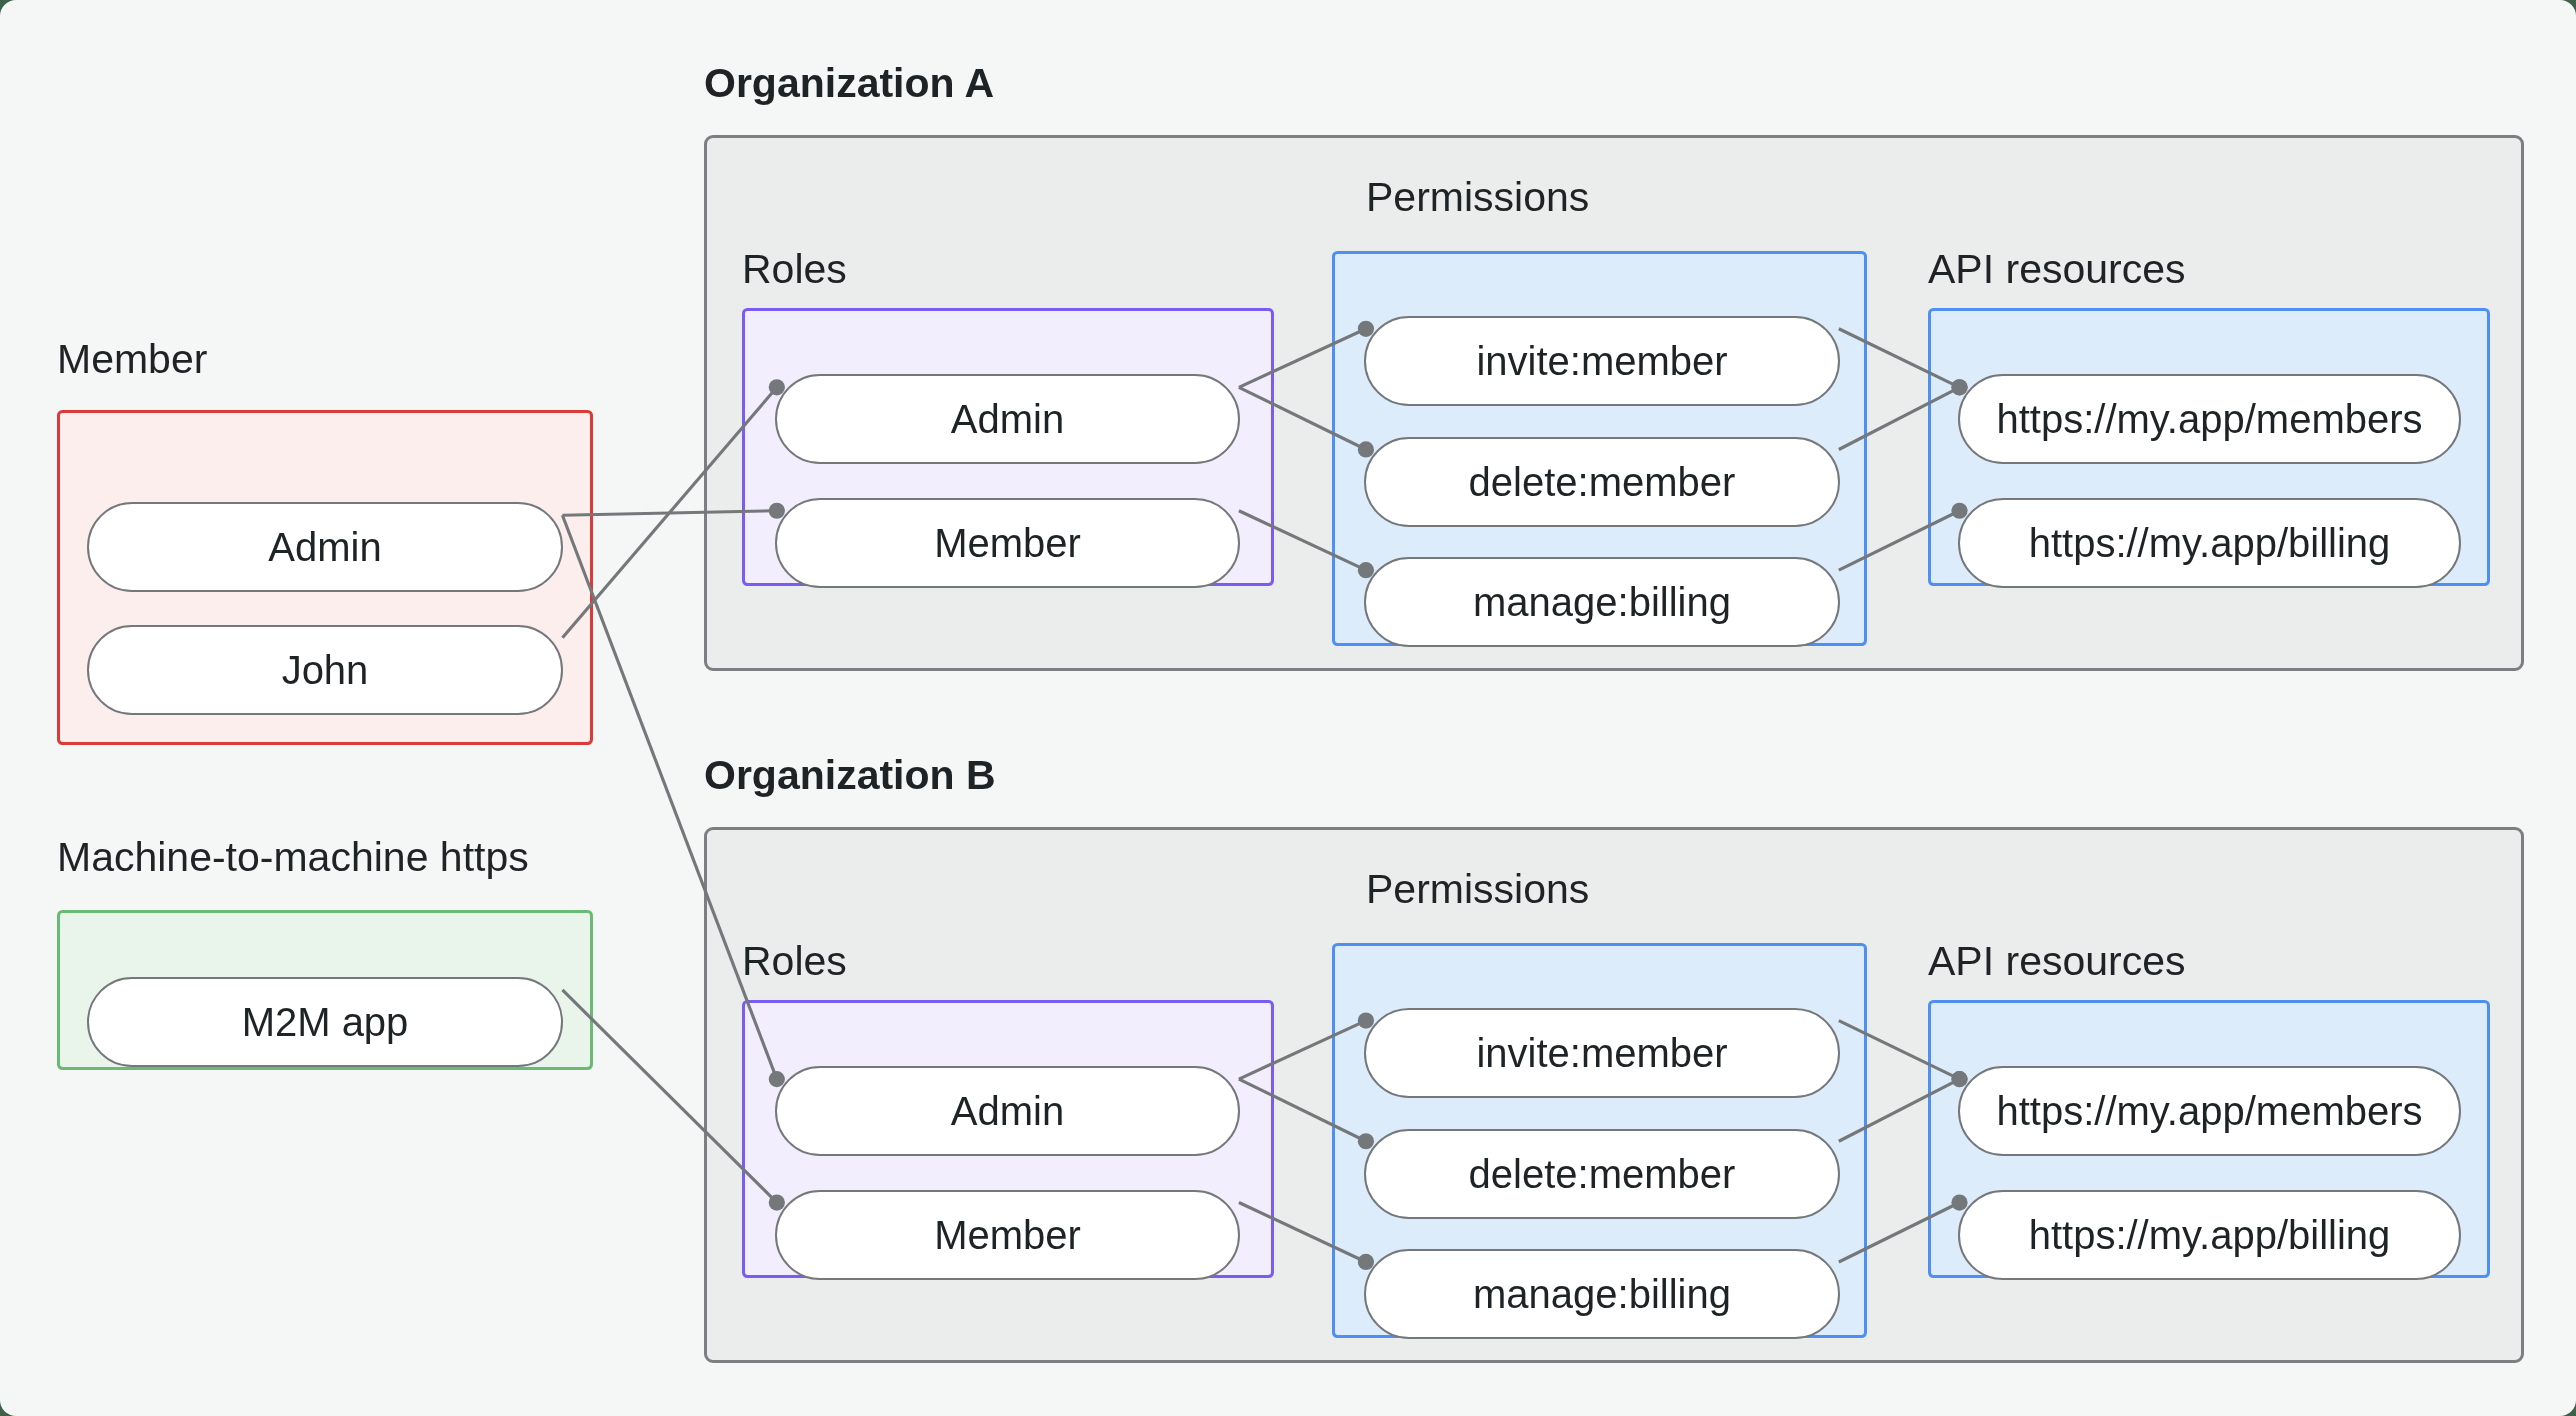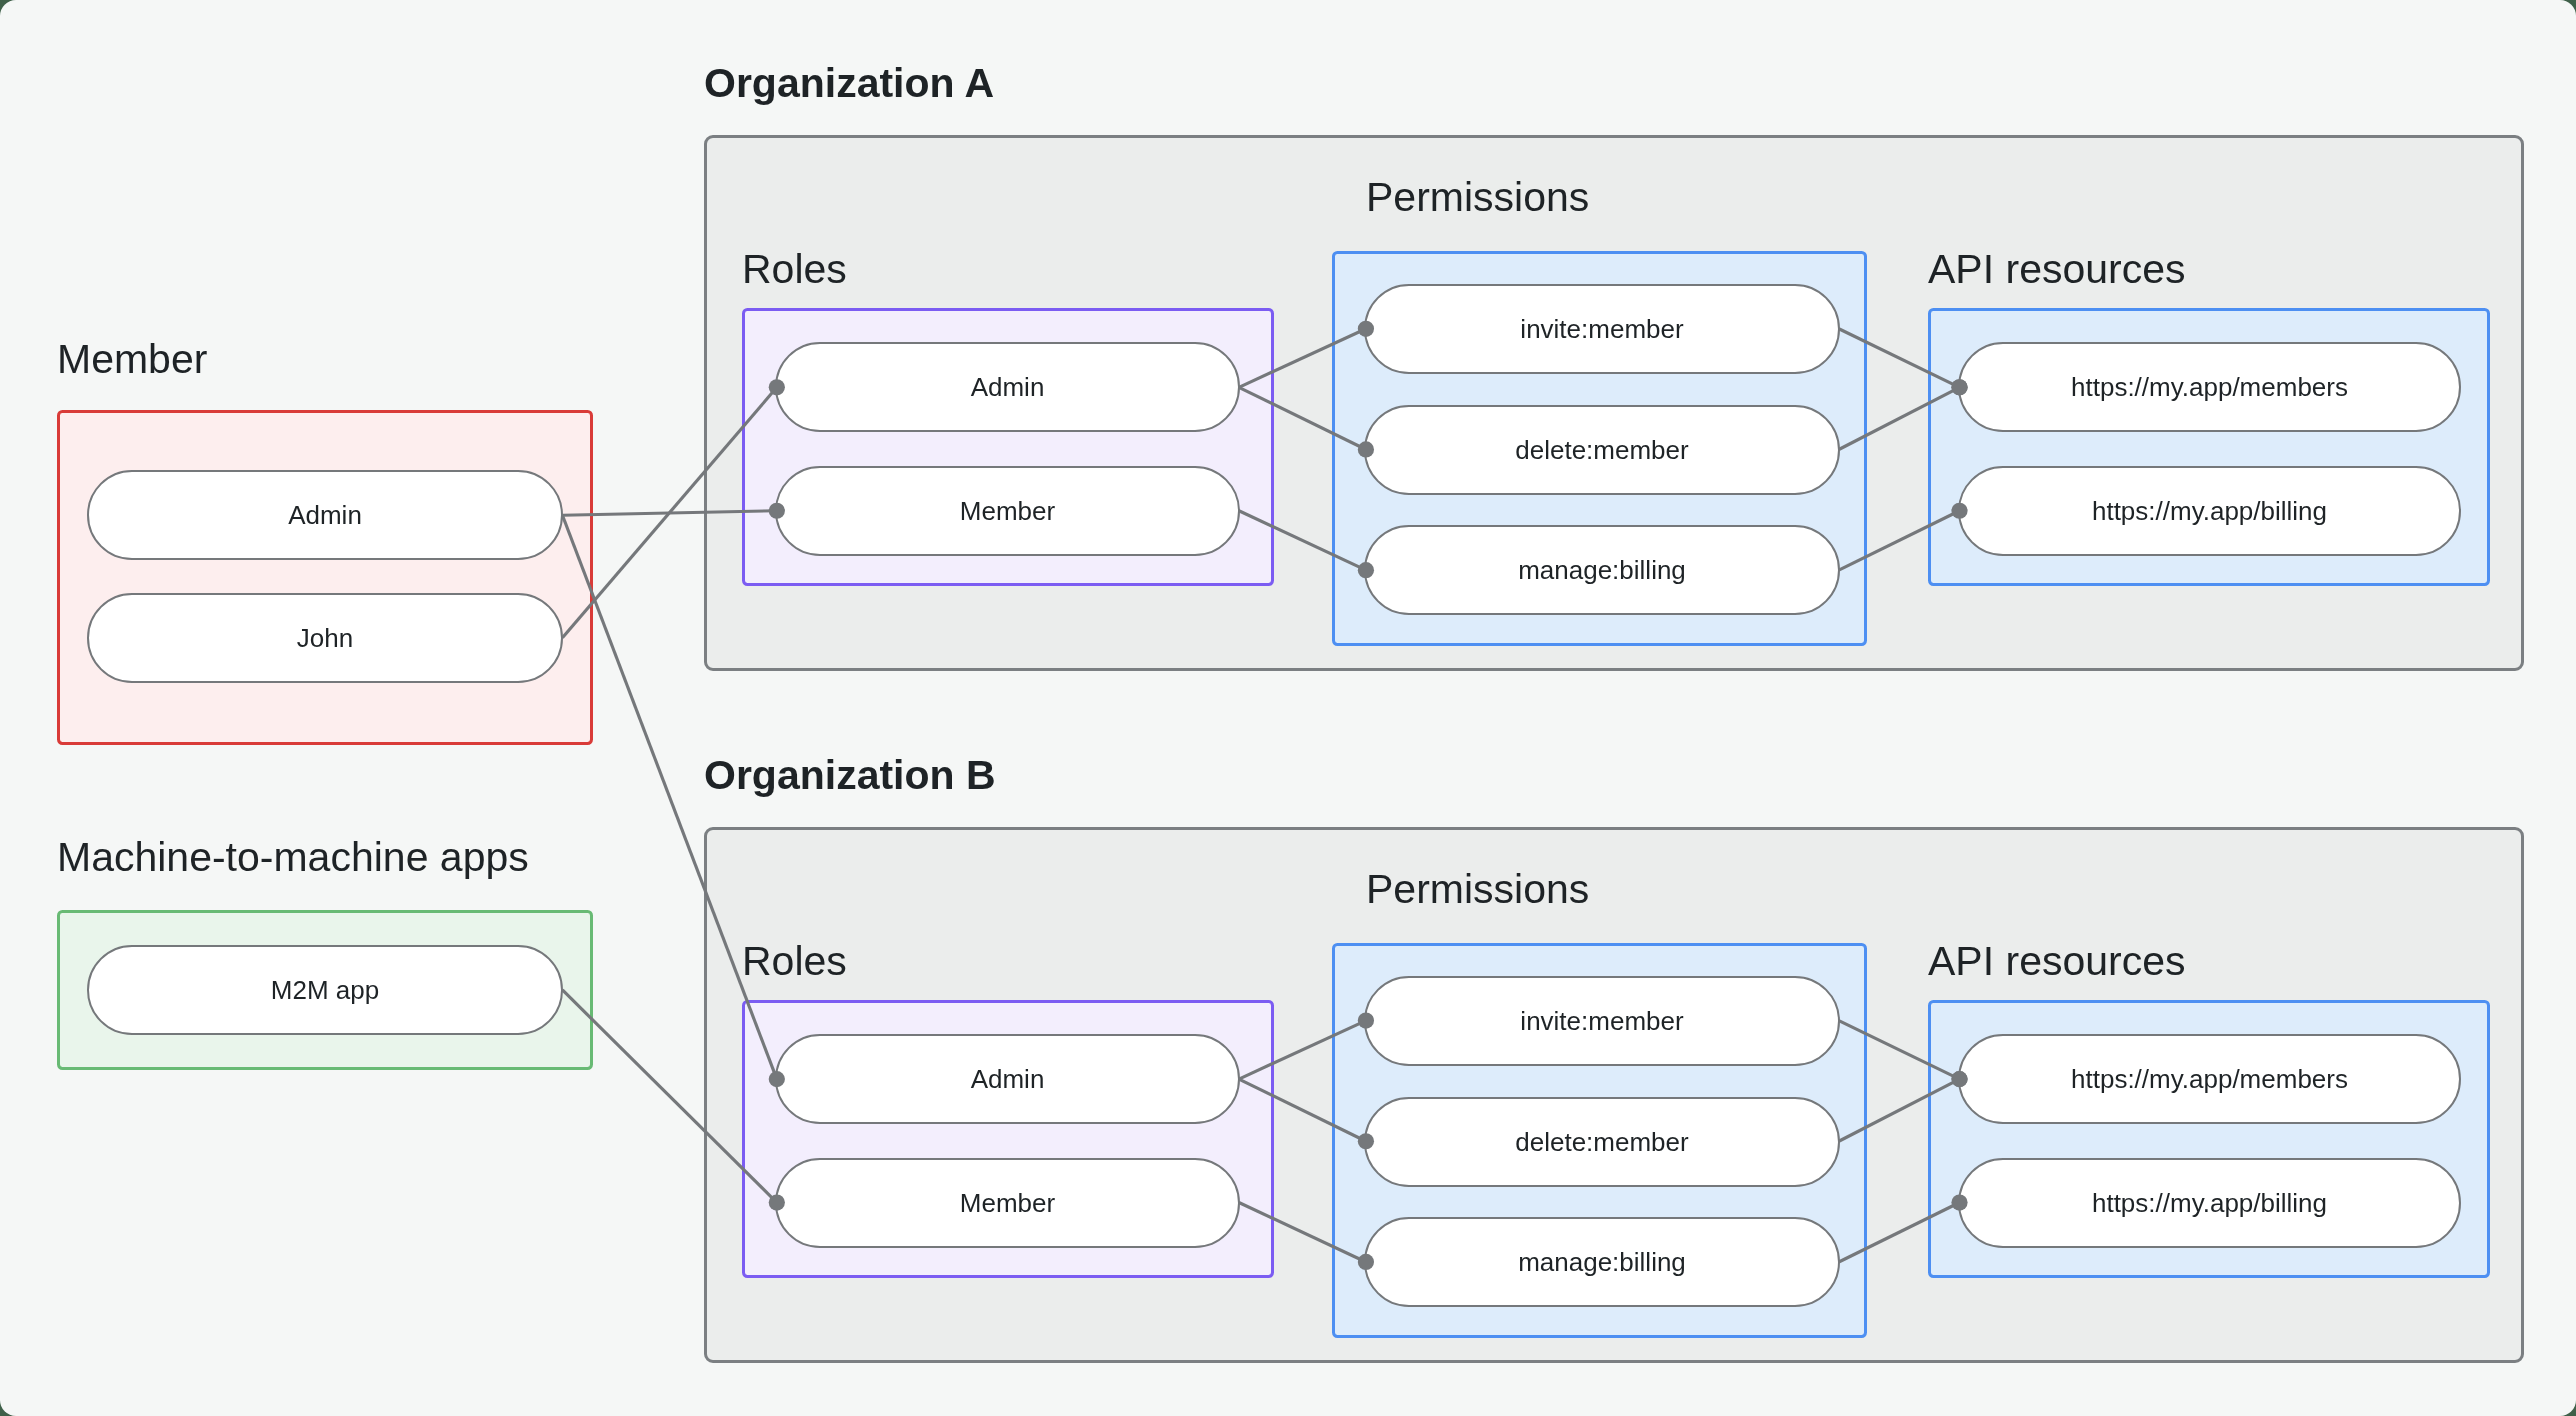--- a/index.html
+++ b/index.html
@@ -27,23 +27,24 @@
   .group { position: absolute; box-sizing: border-box; border-radius: 5.4px; }
   .pill {
     position: absolute;
     box-sizing: border-box;
     background: #ffffff;
     border: 2.7px solid #75787b;
     border-radius: 50px;
     display: flex;
     align-items: center;
     justify-content: center;
-    font-size: 26px;
+    font-size: 40px;
     color: #1e2326;
     white-space: nowrap;
+    margin-top: 32px;
   }
   
   .users-label { left: 57px;  top: 335px; }
   .users-box   { left: 57px;  top: 410px; width: 536px; height: 335px;
                  background: #fdeeee; border: 3.6px solid #d93b38; }
   .pill-sarah  { left: 87px;  top: 470px; width: 476px; height: 90px; }
   .pill-john   { left: 87px;  top: 593px; width: 476px; height: 90px; }
   .m2m-label   { left: 57px;  top: 833px; }
   .m2m-box     { left: 57px;  top: 910px; width: 536px; height: 160px;
                  background: #e9f5eb; border: 3.6px solid #68ba74; }
@@ -81,21 +82,21 @@
 
   <div class="label users-label">Member</div>
   <div class="group users-box"></div>
   <div class="pill pill-sarah">
     <span>Admin</span>
   </div>
   <div class="pill pill-john">
     <span>John</span>
   </div>
 
-  <div class="label m2m-label">Machine-to-machine apps</div>
+  <div class="label m2m-label">Machine-to-machine https</div>
   <div class="group m2m-box"></div>
   <div class="pill pill-m2m">
     <span>M2M app</span>
   </div>
 
   <div class="org-a">
     <div class="label org-label">Organization A</div>
     <div class="group org-box"></div>
     <div class="label roles-label">Roles</div>
     <div class="group roles-box"></div>

